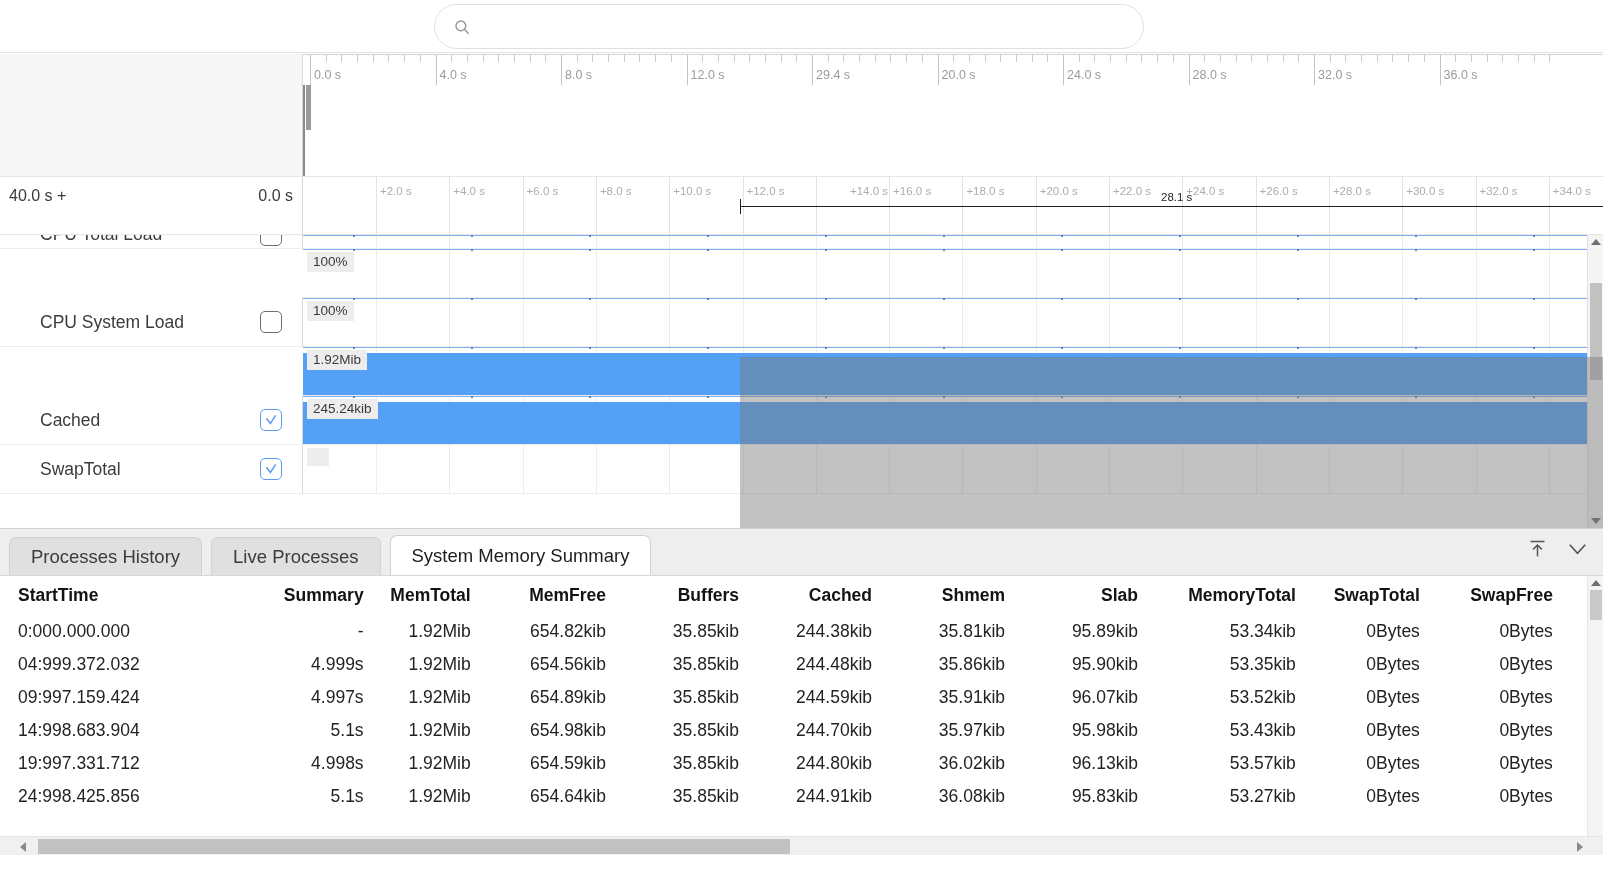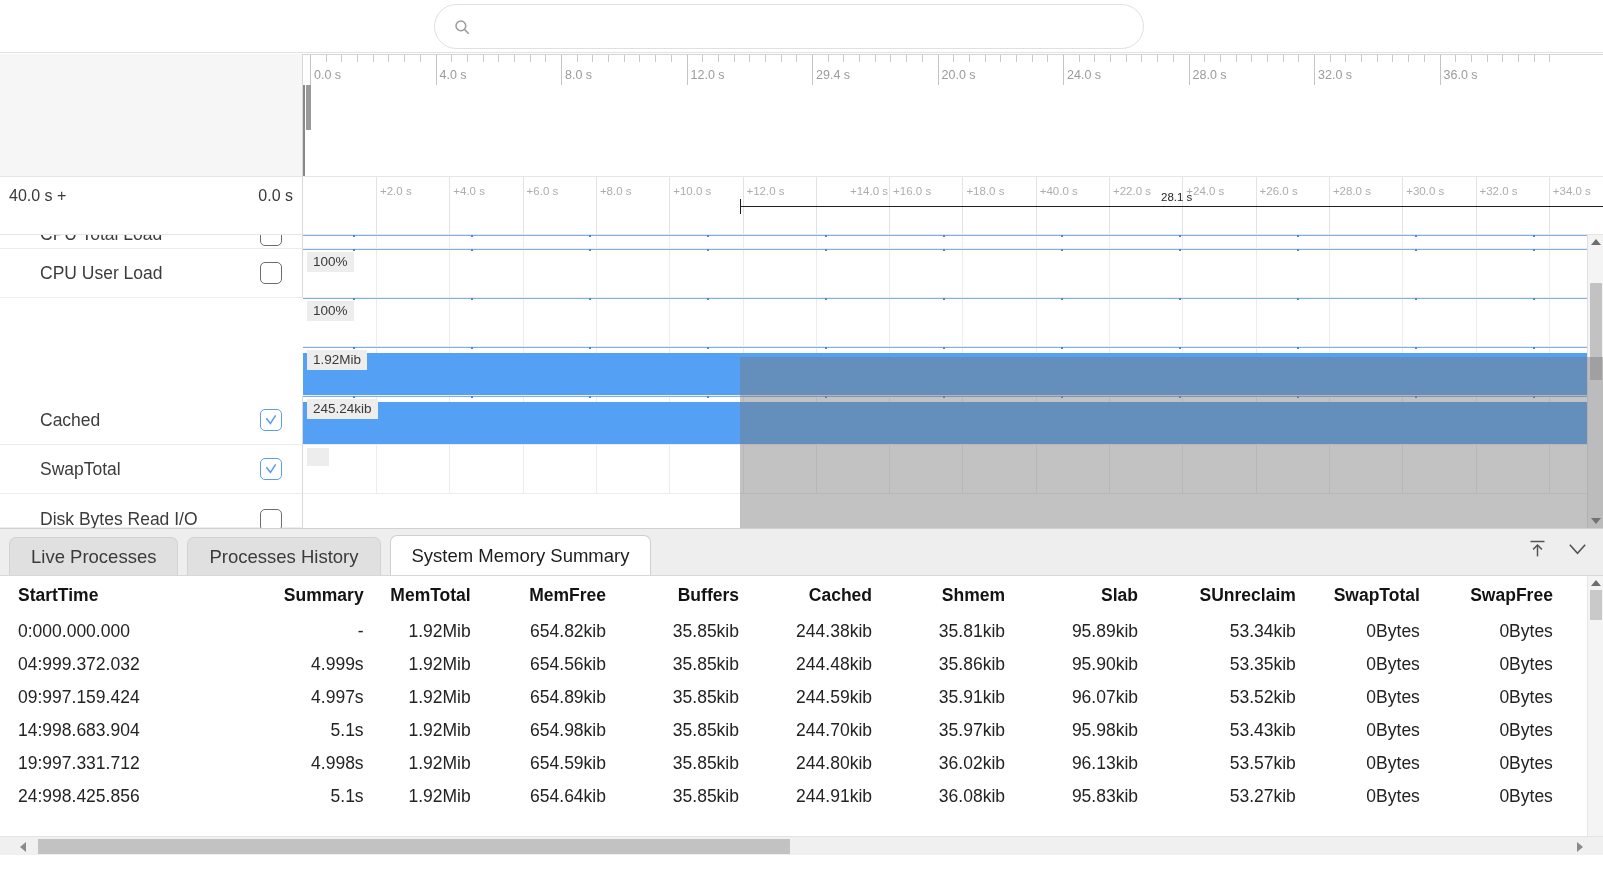--- a/index.html
+++ b/index.html
@@ -340,21 +340,21 @@
         <div class="rng-lab" style="left: 366.2px;">+10.0 s</div>
         <div class="rng-cell" style="left: 439.5px; width: 73.3px;"></div>
         <div class="rng-lab" style="left: 439.5px;">+12.0 s</div>
         <div class="rng-cell" style="left: 512.8px; width: 73.3px;"></div>
         <div class="rng-lab" style="left: 543px;">+14.0 s</div>
         <div class="rng-cell" style="left: 586.1px; width: 73.3px;"></div>
         <div class="rng-lab" style="left: 586.1px;">+16.0 s</div>
         <div class="rng-cell" style="left: 659.4px; width: 73.3px;"></div>
         <div class="rng-lab" style="left: 659.4px;">+18.0 s</div>
         <div class="rng-cell" style="left: 732.7px; width: 73.3px;"></div>
-        <div class="rng-lab" style="left: 732.7px;">+40.0 s</div>
+        <div class="rng-lab" style="left: 732.7px;">+20.0 s</div>
         <div class="rng-cell" style="left: 806px; width: 73.3px;"></div>
         <div class="rng-lab" style="left: 806px;">+22.0 s</div>
         <div class="rng-cell" style="left: 879.3px; width: 73.3px;"></div>
         <div class="rng-lab" style="left: 879.3px;">+24.0 s</div>
         <div class="rng-cell" style="left: 952.6px; width: 73.3px;"></div>
         <div class="rng-lab" style="left: 952.6px;">+26.0 s</div>
         <div class="rng-cell" style="left: 1025.9px; width: 73.3px;"></div>
         <div class="rng-lab" style="left: 1025.9px;">+28.0 s</div>
         <div class="rng-cell" style="left: 1099.2px; width: 73.3px;"></div>
         <div class="rng-lab" style="left: 1099.2px;">+30.0 s</div>
@@ -402,24 +402,20 @@
             <div class="axis-dot" style="left: 522px;"></div>
             <div class="axis-dot" style="left: 640px;"></div>
             <div class="axis-dot" style="left: 758px;"></div>
             <div class="axis-dot" style="left: 876px;"></div>
             <div class="axis-dot" style="left: 994px;"></div>
             <div class="axis-dot" style="left: 1112px;"></div>
             <div class="axis-dot" style="left: 1230px;"></div>
           </div>
         </div>
         <div class="track-row" style="top: 14px; height: 49px;">
-          <div class="track-label-cell">
-            <span class="track-name">CPU User Load</span>
-            <div class="cbx"></div>
-          </div>
           <div class="track-graph-cell">
             <div class="gridline" style="left: 73px;"></div>
             <div class="gridline" style="left: 146.3px;"></div>
             <div class="gridline" style="left: 219.6px;"></div>
             <div class="gridline" style="left: 292.9px;"></div>
             <div class="gridline" style="left: 366.2px;"></div>
             <div class="gridline" style="left: 439.5px;"></div>
             <div class="gridline" style="left: 512.8px;"></div>
             <div class="gridline" style="left: 586.1px;"></div>
             <div class="gridline" style="left: 659.4px;"></div>
@@ -440,20 +436,24 @@
             <div class="axis-dot" style="left: 640px;"></div>
             <div class="axis-dot" style="left: 758px;"></div>
             <div class="axis-dot" style="left: 876px;"></div>
             <div class="axis-dot" style="left: 994px;"></div>
             <div class="axis-dot" style="left: 1112px;"></div>
             <div class="axis-dot" style="left: 1230px;"></div>
             <div class="unit-chip">100%</div>
           </div>
         </div>
         <div class="track-row" style="top: 63px; height: 49px;">
+          <div class="track-label-cell">
+            <span class="track-name">CPU System Load</span>
+            <div class="cbx"></div>
+          </div>
           <div class="track-graph-cell">
             <div class="gridline" style="left: 73px;"></div>
             <div class="gridline" style="left: 146.3px;"></div>
             <div class="gridline" style="left: 219.6px;"></div>
             <div class="gridline" style="left: 292.9px;"></div>
             <div class="gridline" style="left: 366.2px;"></div>
             <div class="gridline" style="left: 439.5px;"></div>
             <div class="gridline" style="left: 512.8px;"></div>
             <div class="gridline" style="left: 586.1px;"></div>
             <div class="gridline" style="left: 659.4px;"></div>
@@ -582,40 +582,36 @@
             <div class="gridline" style="left: 879.3px;"></div>
             <div class="gridline" style="left: 952.6px;"></div>
             <div class="gridline" style="left: 1025.9px;"></div>
             <div class="gridline" style="left: 1099.2px;"></div>
             <div class="gridline" style="left: 1172.5px;"></div>
             <div class="gridline" style="left: 1245.8px;"></div>
             <div class="unit-chip" style="width: 22px; height: 18px; background: rgb(237, 237, 237); left: 4px; top: 3px;"></div>
           </div>
         </div>
         <div class="track-row" style="top: 259px; height: 34px;">
-          <div class="track-label-cell">
-            <span class="track-name" style="margin-top: 18px;">Disk Bytes Read I/O</span>
-            <div class="cbx" style="margin-top: 18px;"></div>
-          </div>
         </div>
       </div>
     <div class="sel-shade" style="left:740px; top:122px; width:880px; height:171px;"></div>
   </div>
   <div class="vscroll-track">
     <div class="arr up"></div>
     <div class="vscroll-thumb"></div>
     <div class="arr dn"></div>
   </div>
 
   <div class="detail">
 
     <div class="tabbar">
       <div id="tabHost" style="display:flex; align-items:flex-end; gap:9px;">
+          <div class="tab">Processes History</div>
           <div class="tab">Live Processes</div>
-          <div class="tab">Processes History</div>
           <div class="tab active">System Memory Summary</div>
         </div>
       <div class="tabtools">
         <svg width="21" height="21" viewBox="0 0 24 24" fill="none" stroke="currentColor" stroke-width="1.7">
           <line x1="4" y1="4" x2="20" y2="4"></line>
           <line x1="12" y1="21" x2="12" y2="8"></line>
           <polyline points="7,13 12,8 17,13"></polyline>
         </svg>
         <svg width="23" height="23" viewBox="0 0 24 24" fill="none" stroke="currentColor" stroke-width="1.7">
           <polyline points="4,8 12,17 20,8"></polyline>
@@ -628,21 +624,21 @@
         <thead>
             <tr id="headRow">
               <th class="lead" style="width: 215px;">StartTime</th>
               <th style="width: 120px;">Summary</th>
               <th style="width: 95px;">MemTotal</th>
               <th style="width: 120px;">MemFree</th>
               <th style="width: 118px;">Buffers</th>
               <th style="width: 118px;">Cached</th>
               <th style="width: 118px;">Shmem</th>
               <th style="width: 118px;">Slab</th>
-              <th style="width: 140px;">SUnreclaim</th>
+              <th style="width: 140px;">MemoryTotal</th>
               <th style="width: 110px;">SwapTotal</th>
               <th style="width: 118px;">SwapFree</th>
               <th style="width: 118px;">Mapped</th>
             </tr>
           </thead>
         <tbody id="bodyHost">
             <tr>
               <td class="lead">0:000.000.000</td>
               <td>-</td>
               <td>1.92Mib</td>

